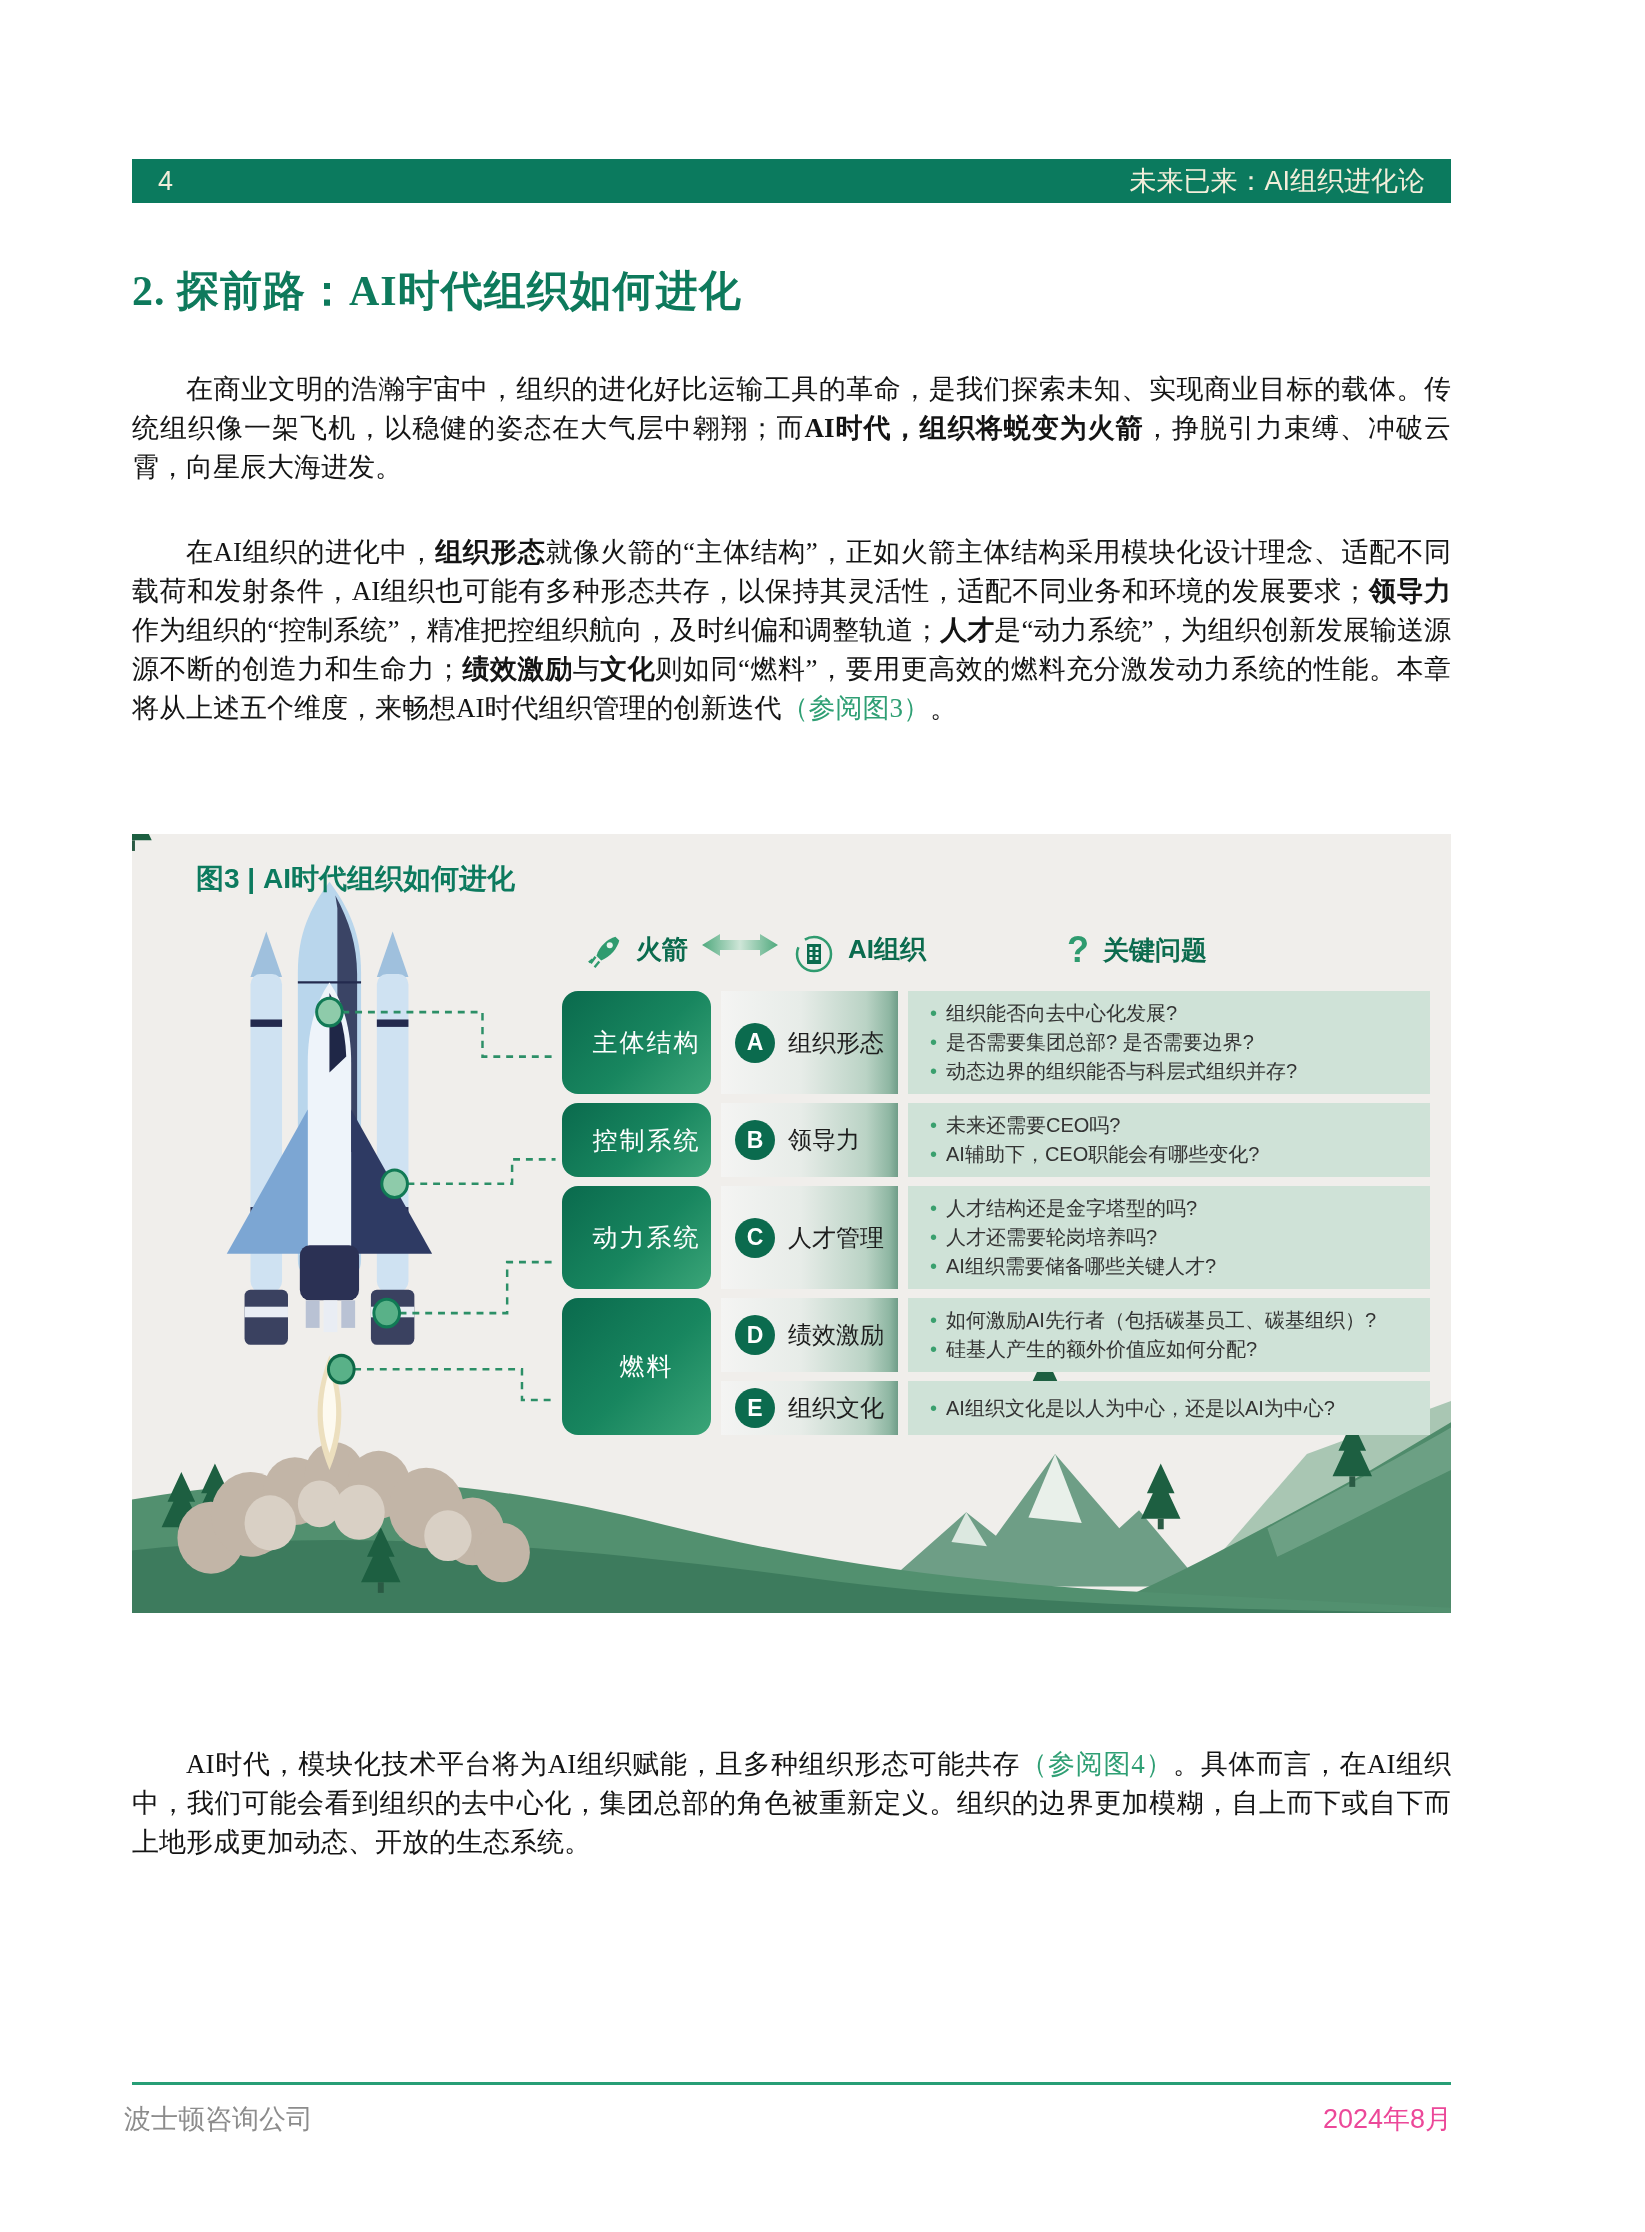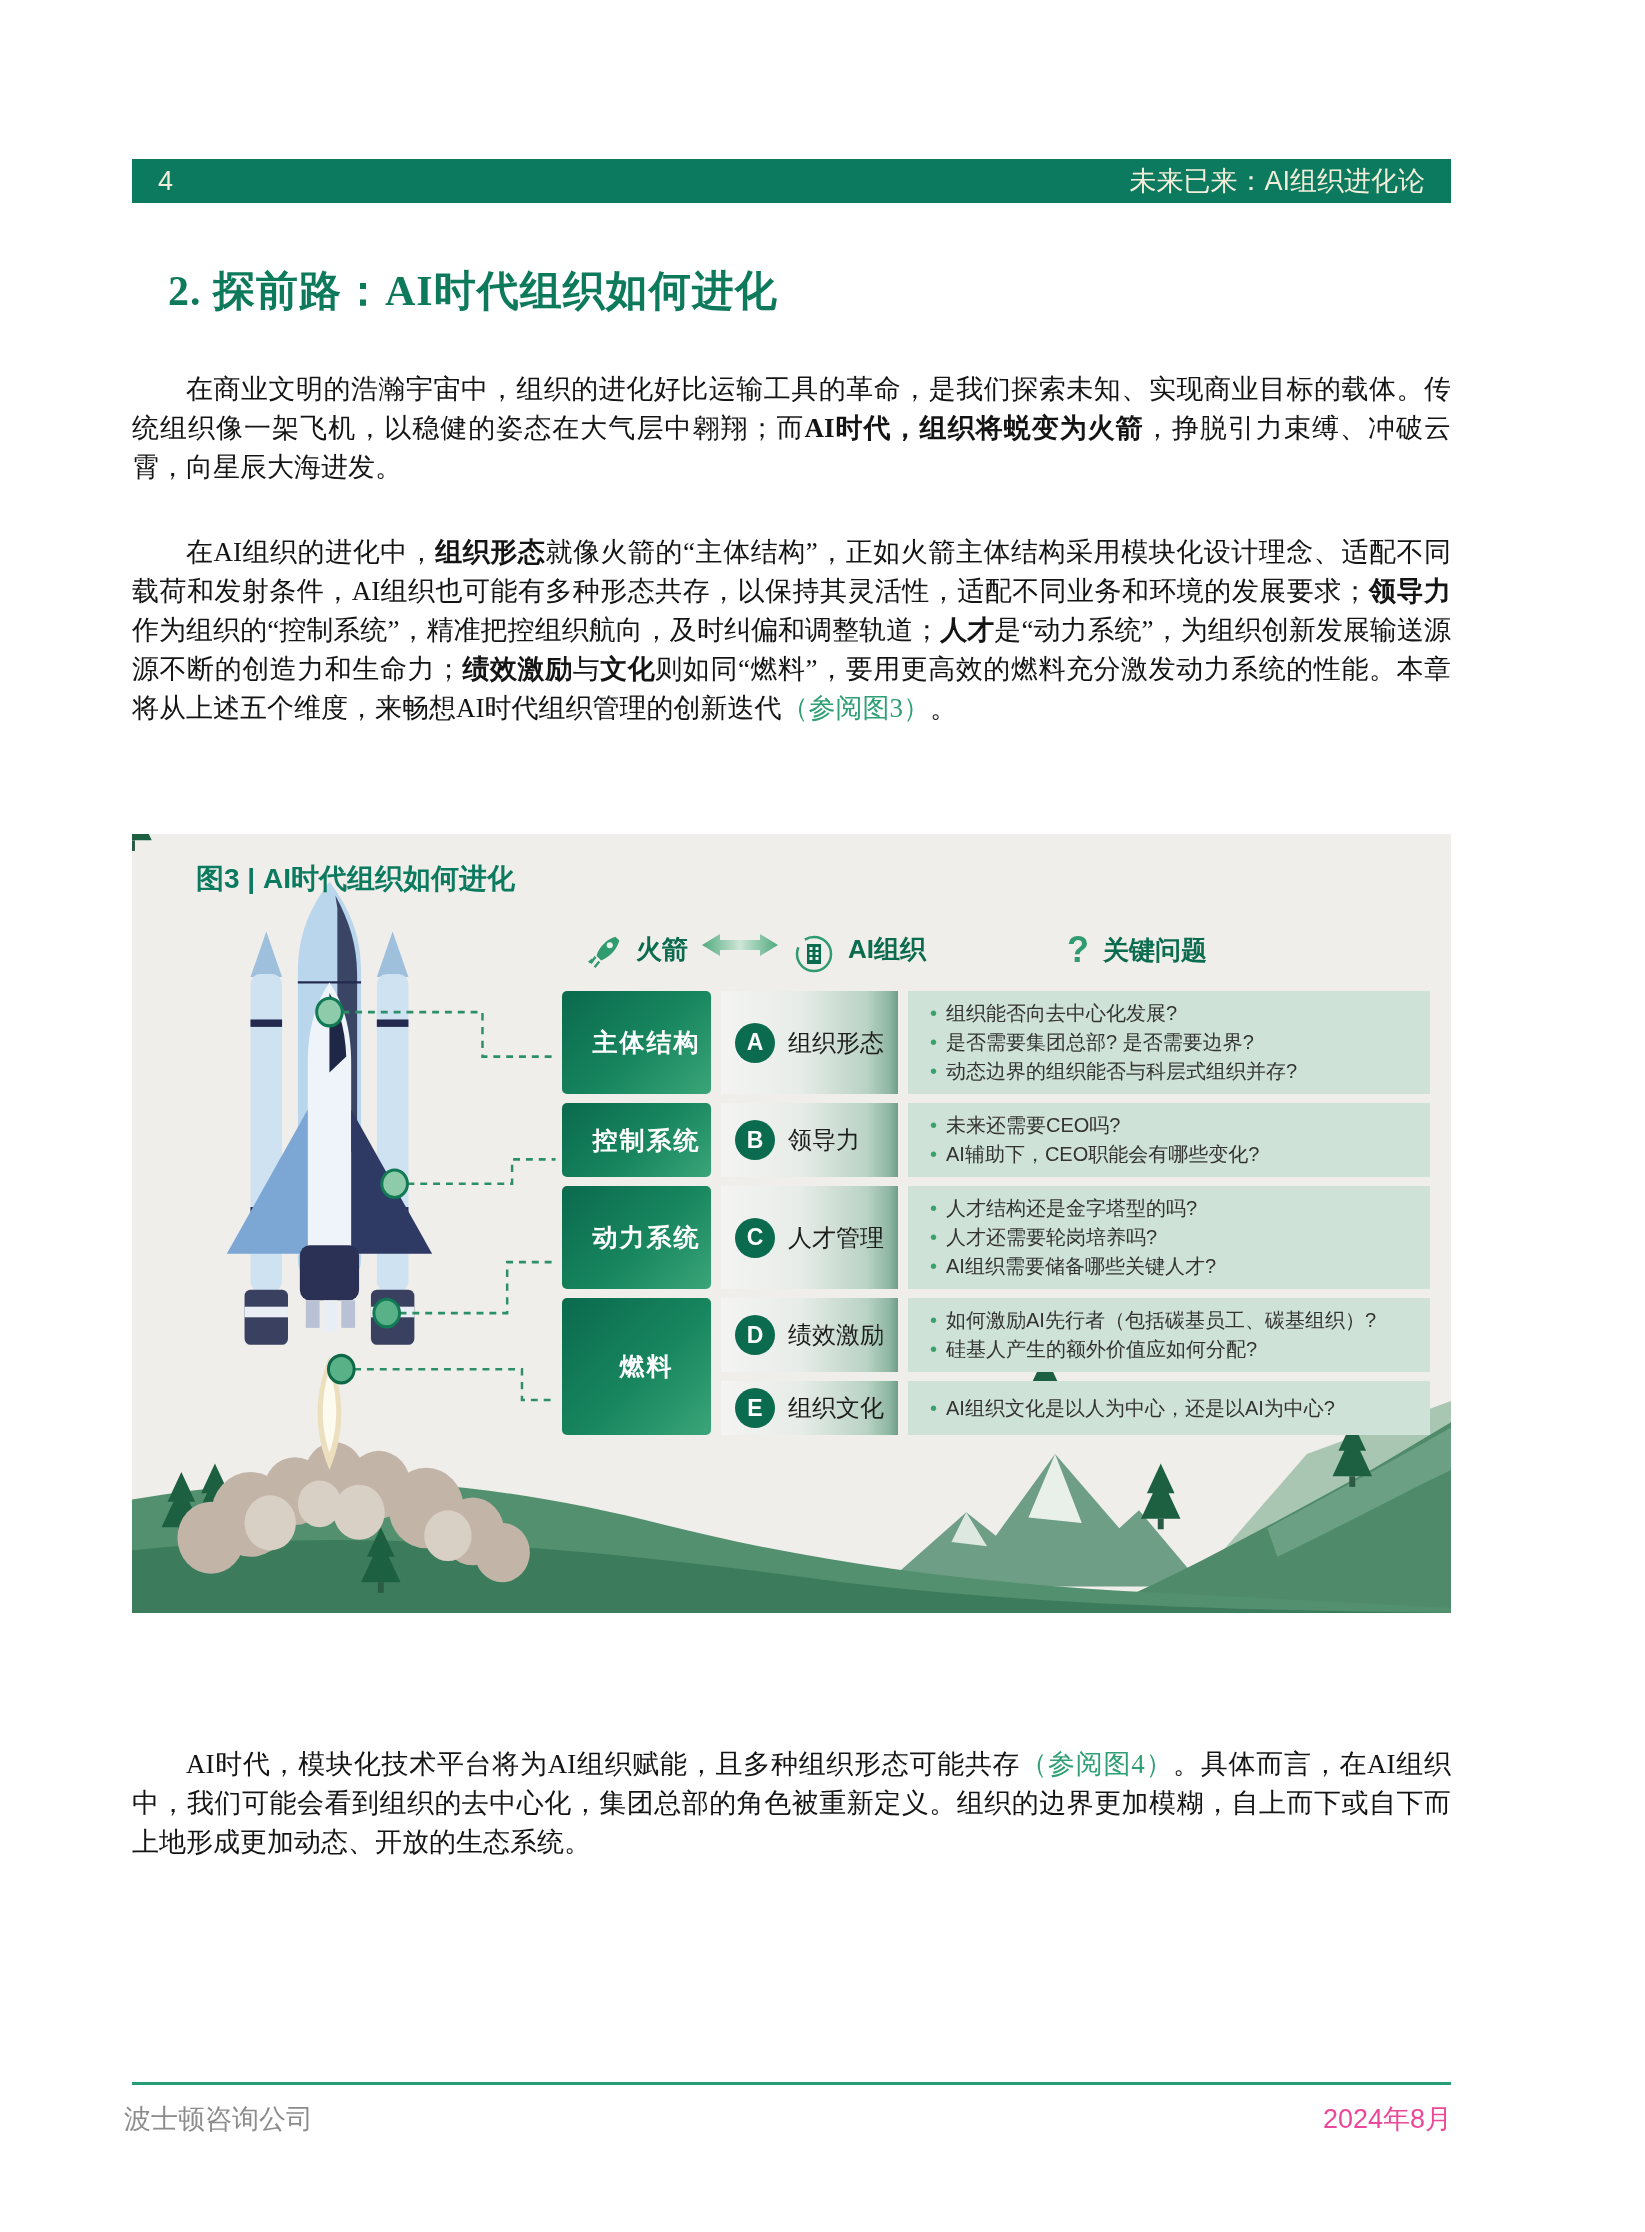--- a/index.html
+++ b/index.html
@@ -7,21 +7,21 @@
         font-family:"Liberation Serif","DejaVu Serif",serif;color:#111;}
 
   
   .header-bar{position:absolute;left:132px;top:159px;width:1319px;height:44px;
       background:#0b7a5e;display:flex;justify-content:space-between;align-items:center;
       padding:0 26px;box-sizing:border-box;
       font-family:"Liberation Sans","DejaVu Sans",sans-serif;color:#f3eeda;font-size:27px;}
 
   
   .h1{position:absolute;left:132px;top:263px;width:1319px;
-      font-size:42px;font-weight:bold;color:#0e7a5c;letter-spacing:1px;margin-left:36px;}
+      font-size:42px;font-weight:bold;color:#0e7a5c;letter-spacing:1px;}
   .h2{position:absolute;left:132px;top:1660px;width:1319px;
       font-size:34px;font-weight:bold;color:#0e7a5c;}
 
   
   .para{position:absolute;left:132px;width:1319px;font-size:27px;line-height:39px;
       text-align:justify;text-indent:2em;color:#141414;}
   .p1{top:370px;} .p2{top:533px;} .p3{top:1745px;}
   .para b{font-weight:bold;}
   .gref{color:#2f9f74;cursor:pointer;}
 
@@ -33,21 +33,21 @@
   .fig-title{position:absolute;left:64px;top:26px;z-index:2;
       font-size:28px;font-weight:bold;color:#0c7a5e;}
 
   .legend-g1{position:absolute;left:454px;top:98px;z-index:2;display:flex;align-items:flex-start;gap:12px;}
   .legend-g2{position:absolute;left:935px;top:98px;z-index:2;display:flex;align-items:center;gap:14px;}
   .legend-label{font-size:26px;font-weight:bold;color:#0b6b4e;}
   .qmark{font-size:36px;font-weight:bold;color:#2f9b6f;line-height:1;}
 
   .fig-grid{position:absolute;left:430px;top:157px;width:868px;z-index:2;
       display:grid;grid-template-columns:149px 177px 1fr;column-gap:10px;row-gap:9px;}
-  .pill{grid-column:1;border-radius:5px;color:#fff;font-weight:bold;font-size:25px;
+  .pill{grid-column:1;border-radius:16px;color:#fff;font-weight:normal;font-size:25px;
       letter-spacing:2px;display:flex;align-items:center;justify-content:center;
       background:linear-gradient(135deg,#0a6a4d 0%,#18865f 55%,#3ba578 100%);padding-left:20px;}
   .pill-a{grid-row:1;} .pill-b{grid-row:2;} .pill-c{grid-row:3;} .pill-fuel{grid-row:4 / span 2;}
   .label-box{grid-column:2;display:flex;align-items:center;gap:13px;padding-left:14px;
       background:linear-gradient(90deg,#f4f4f3 0%,#e7ece8 45%,#bad3c5 82%,#8fb7a3 95%,#6f9d88 100%);}
   .lr1{grid-row:1;} .lr2{grid-row:2;} .lr3{grid-row:3;} .lr4{grid-row:4;} .lr5{grid-row:5;}
   .letter{width:40px;height:40px;border-radius:50%;background:#0b6b4e;color:#fff;
       font-weight:bold;font-size:23px;display:flex;align-items:center;justify-content:center;flex:0 0 40px;}
   .label-text{font-size:24px;color:#1d1d1d;}
   .panel{grid-column:3;background:#cfe2d7;padding:8px 10px 8px 20px;

